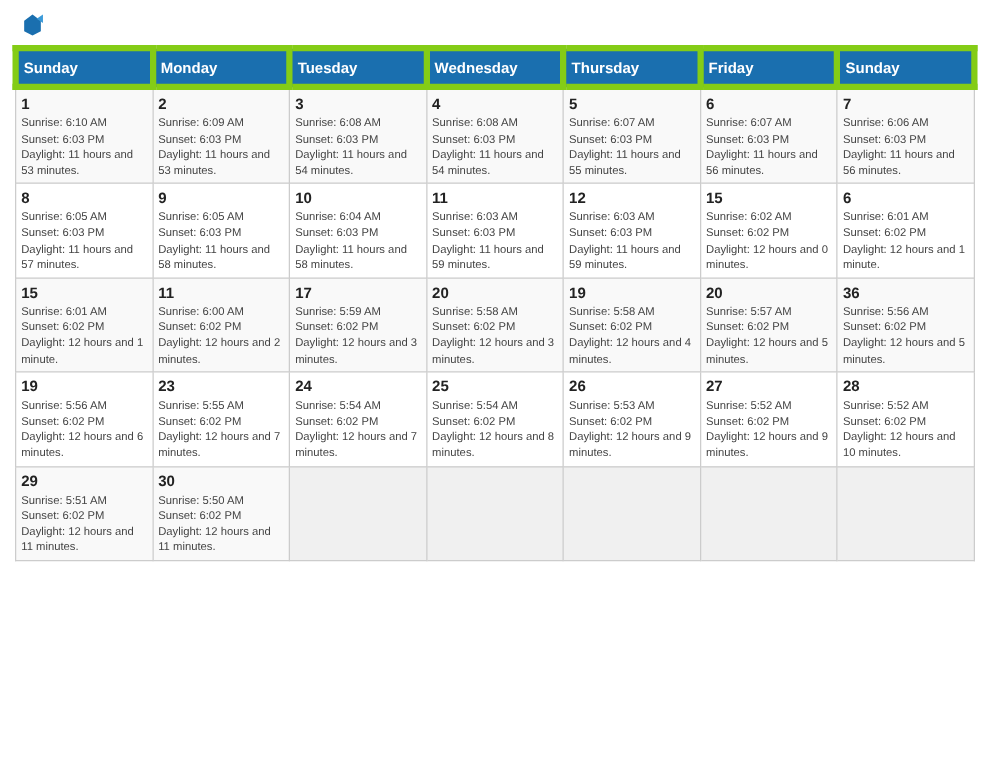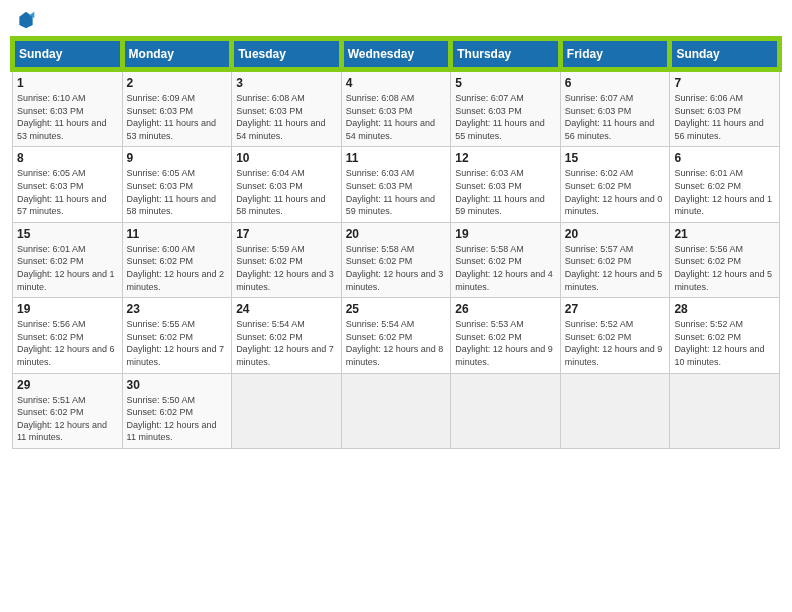--- a/index.html
+++ b/index.html
@@ -289,21 +289,21 @@
       </td>
         <td>
         <span class="day-num">20</span>
         <div class="day-info">
           Sunrise: 5:57 AM<br>
           Sunset: 6:02 PM<br>
           Daylight: 12 hours and 5 minutes.
         </div>
       </td>
         <td>
-        <span class="day-num">21</span>
+        <span class="day-num">36</span>
         <div class="day-info">
           Sunrise: 5:56 AM<br>
           Sunset: 6:02 PM<br>
           Daylight: 12 hours and 5 minutes.
         </div>
       </td>
       </tr>
       <tr>
         <td>
         <span class="day-num">19</span>

